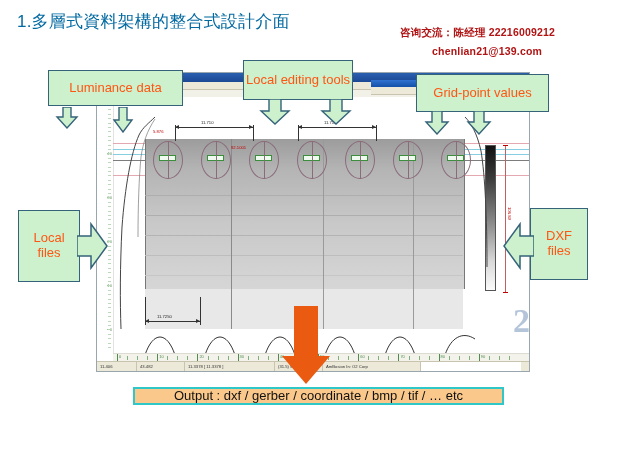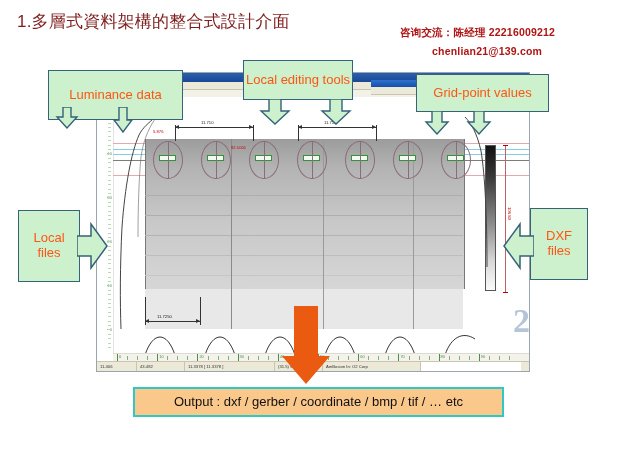--- a/index.html
+++ b/index.html
@@ -8,21 +8,21 @@
     background:#ffffff;
     font-family:"Liberation Sans","DejaVu Sans",sans-serif;
     overflow:hidden;
     position:relative;
   }
   #root{position:absolute;left:0;top:0;width:640px;height:469px;}
 
   
   .slide-title{
     position:absolute;left:17px;top:10px;
-    font-size:17px;color:#7f1d1d;letter-spacing:.2px;
+    font-size:17px;color:#0369a1;letter-spacing:.2px;
     white-space:nowrap;
   }
   .company{
     position:absolute;left:400px;top:8px;
     font-size:10.5px;font-weight:bold;color:#b01414;
     white-space:nowrap;letter-spacing:.2px;
   }
   .contact{
     position:absolute;left:400px;top:26px;
     font-size:10.5px;font-weight:bold;color:#b01414;
@@ -161,27 +161,27 @@
     font-family:"Liberation Serif",serif;
   }
 
   
   .callout{
     position:absolute;background:#cdf0cd;border:1.5px solid #35637a;
     color:#ff5512;font-size:13px;display:flex;align-items:center;
     justify-content:center;text-align:center;box-sizing:border-box;
     line-height:1.15;
   }
-  .c-lum{left:48px;top:70px;width:135px;height:50px;}
+  .c-lum{left:48px;top:70px;width:135px;height:36px;}
   .c-local{left:243px;top:60px;width:110px;height:40px;}
   .c-grid{left:416px;top:74px;width:133px;height:38px;}
   .c-image{left:18px;top:210px;width:62px;height:72px;}
   .c-dxf{left:530px;top:208px;width:58px;height:72px;}
   .c-out{
-    left:133px;top:387px;width:371px;height:30px;
+    left:133px;top:387px;width:371px;height:18px;
     background:#fac88a;border:2.5px solid #2fc8c8;color:#111;font-size:13px;
   }
 
   
   .arrow{position:absolute;}
   .arrow svg{display:block;}
 
   
   .bluebar{
     position:absolute;left:371px;top:80px;width:50px;height:7px;

